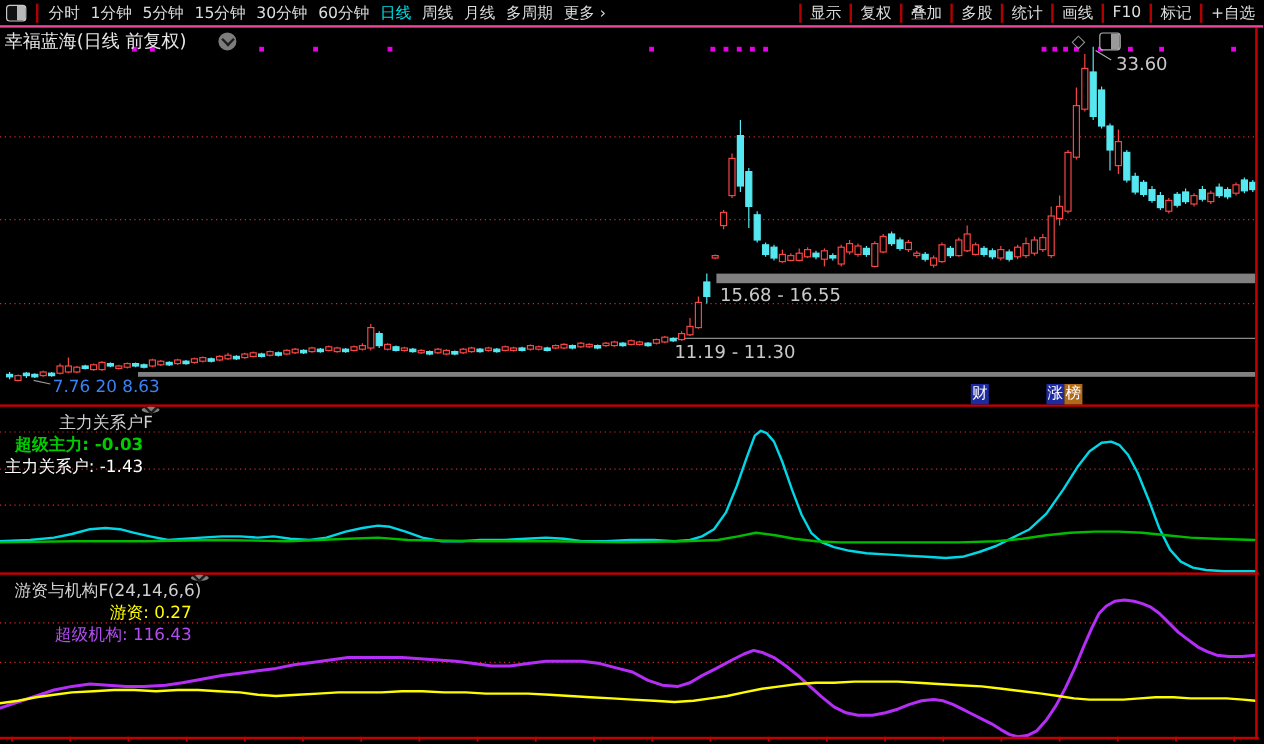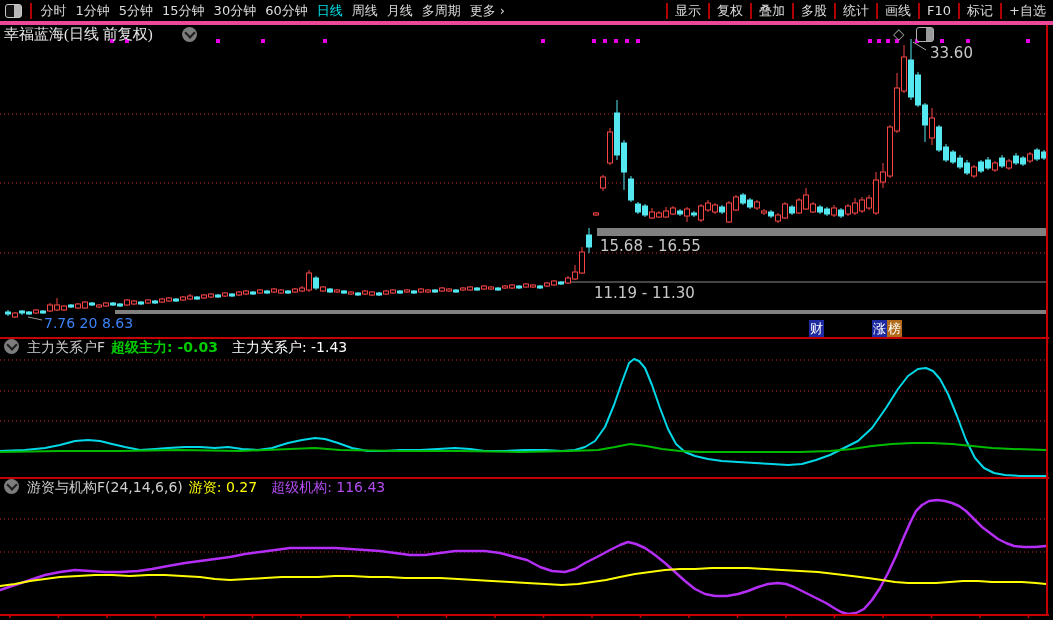--- a/index.html
+++ b/index.html
@@ -1,20 +1,20 @@
 <!DOCTYPE html>
 <html><head>
 <meta charset="utf-8">
 <style>
   html,body{margin:0;padding:0;background:#000;}
   .window{position:relative;width:1053px;height:620px;background:#000;overflow:hidden;
           font-family:"DejaVu Sans",sans-serif;}
   
   .menubar{position:absolute;top:0;left:0;width:1053px;height:21px;background:#000;
-           border-bottom:4px solid #ec4899;display:flex;justify-content:space-between;align-items:center;z-index:10;}
+           border-bottom:2px solid #ec4899;display:flex;justify-content:space-between;align-items:center;z-index:10;}
   .menu-left,.menu-right{display:flex;align-items:center;height:100%;padding-left:20px;}
   .menu-left{padding-left:5px;}
   .mi{color:#dcdcdc;font-size:13px;margin:0 4.5px;white-space:nowrap;cursor:default;}
   .mi.active{color:#00e0e8;}
   .win-icon{display:inline-block;width:15px;height:12px;border:1px solid #c8c8c8;border-radius:3px;
             background:linear-gradient(90deg,#111 55%,#b8b8b8 55%);margin-right:4px;}
   .vsep-red{width:2px;height:16px;background:#b00000;margin:0 4px;}
   .menu-right .mi{margin:0 7px;}
   .menu-right .vsep-red{margin:0;}
   
@@ -28,21 +28,21 @@
   .price-label{color:#c8c8c8;font-size:15px;}
   .dim-label{color:#3b82f6;font-size:14px;}
   .circle-chevron{display:inline-flex;align-items:center;justify-content:center;width:15px;height:15px;
      border-radius:50%;background:#7d7d7d;vertical-align:middle;cursor:pointer;}
   .circle-chevron i{display:block;width:6px;height:6px;border-right:2px solid #1d1d1d;border-bottom:2px solid #1d1d1d;
      transform:rotate(45deg);margin-top:-3px;}
   .diamond-icon{color:#9a9a9a;font-size:15px;line-height:15px;cursor:pointer;}
   .panel-toggle-icon{display:inline-block;width:16px;height:13px;border:1px solid #b0b0b0;border-radius:3px;
      background:linear-gradient(90deg,#000 55%,#9a9a9a 55%);cursor:pointer;}
   
-  .panel-header{position:absolute;left:0;height:19px;display:flex;align-items:flex-start;z-index:7;}
+  .panel-header{position:absolute;left:0;height:19px;display:flex;align-items:flex-end;z-index:7;flex-direction:column;}
   .panel-header .ph-title{color:#cfcfcf;font-size:14px;margin:0 6px 0 8px;}
   .stat{font-size:14px;margin-right:14px;}
   .stat.green{color:#00cc00;font-weight:bold;}
   .stat.cyan{color:#ffffff;}
   .stat.yellow{color:#ffff00;}
   .stat.purple{color:#b34df0;}
   
   .mini-btn{position:absolute;z-index:8;font-size:13px;line-height:17px;color:#fff;cursor:pointer;display:flex;}
   .mini-btn span{padding:0 1px;}
   .bg-navy{background:#1e2aa0;}
@@ -443,30 +443,30 @@
       <span class="mi">画线</span>
       <span class="vsep-red"></span>
       <span class="mi">F10</span>
       <span class="vsep-red"></span>
       <span class="mi">标记</span>
       <span class="vsep-red"></span>
       <span class="mi">+自选</span>
     </div>
   </div>
 
-  <div class="overlay chart-title" style="left:4px;top:25px;font-family:Liberation Serif, serif;">幸福蓝海(日线 前复权)</div>
+  <div class="overlay chart-title" style="left:4px;top:25px;">幸福蓝海(日线 前复权)</div>
   <span class="circle-chevron overlay" style="left:182px;top:27px;">
       <i></i>
     </span>
   <span class="overlay diamond-icon" style="left:893px;top:27px;">◇</span>
   <span class="overlay panel-toggle-icon" style="left:916px;top:27px;"></span>
 
   <div class="overlay price-label" style="left:930px;top:44px;">33.60</div>
   <div class="overlay price-label" style="left:600px;top:237px;">15.68 - 16.55</div>
-  <div class="overlay price-label" style="left:562px;top:284px;margin-left:32px;">11.19 - 11.30</div>
+  <div class="overlay price-label" style="left:562px;top:284px;">11.19 - 11.30</div>
   <div class="overlay dim-label" style="left:44px;top:315px;">7.76 20  8.63</div>
 
   <div class="mini-btn" style="left:809px;top:320px;">
     <span class="bg-navy">财</span>
   </div>
   <div class="mini-btn" style="left:872px;top:320px;">
     <span class="bg-navy">涨</span>
       <span class="bg-orange">榜</span>
   </div>
 

